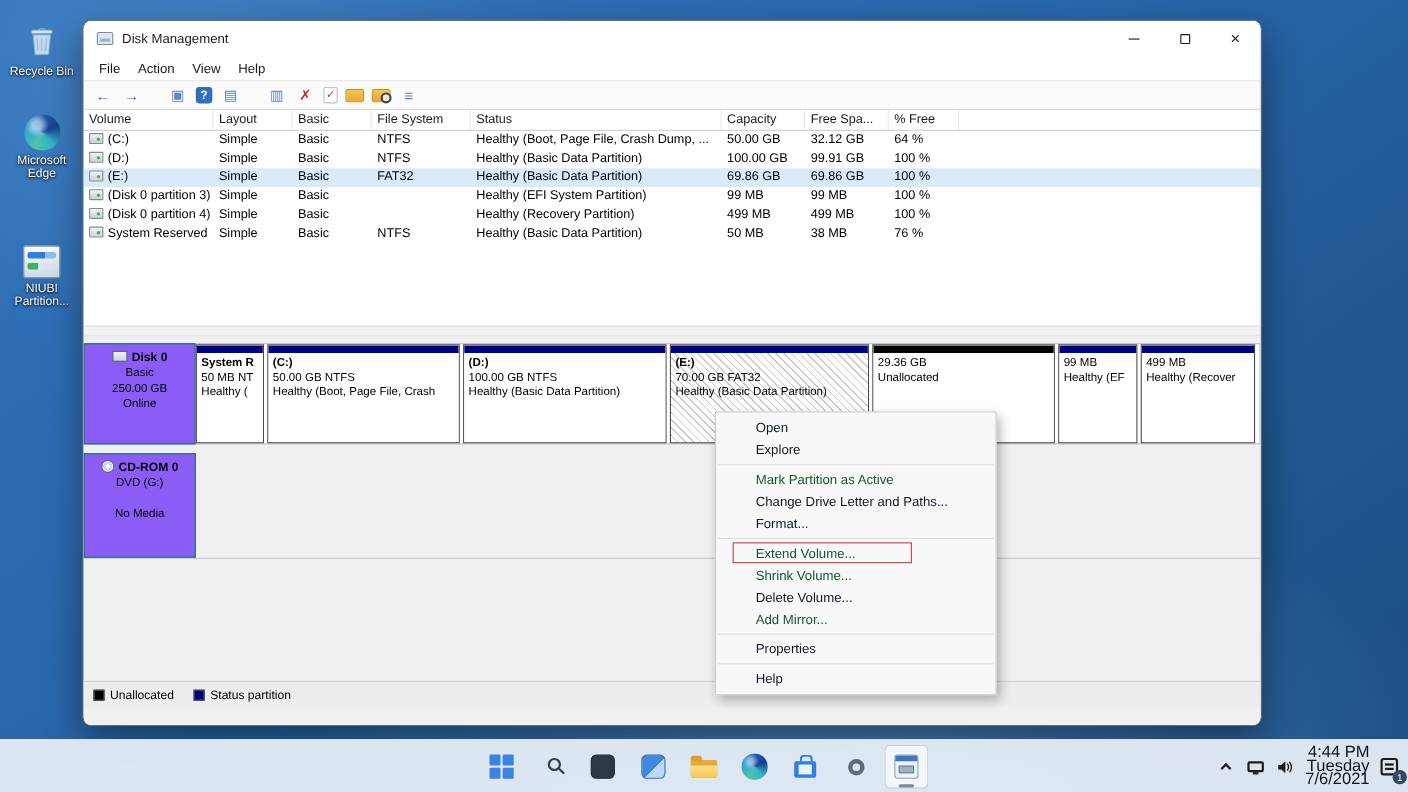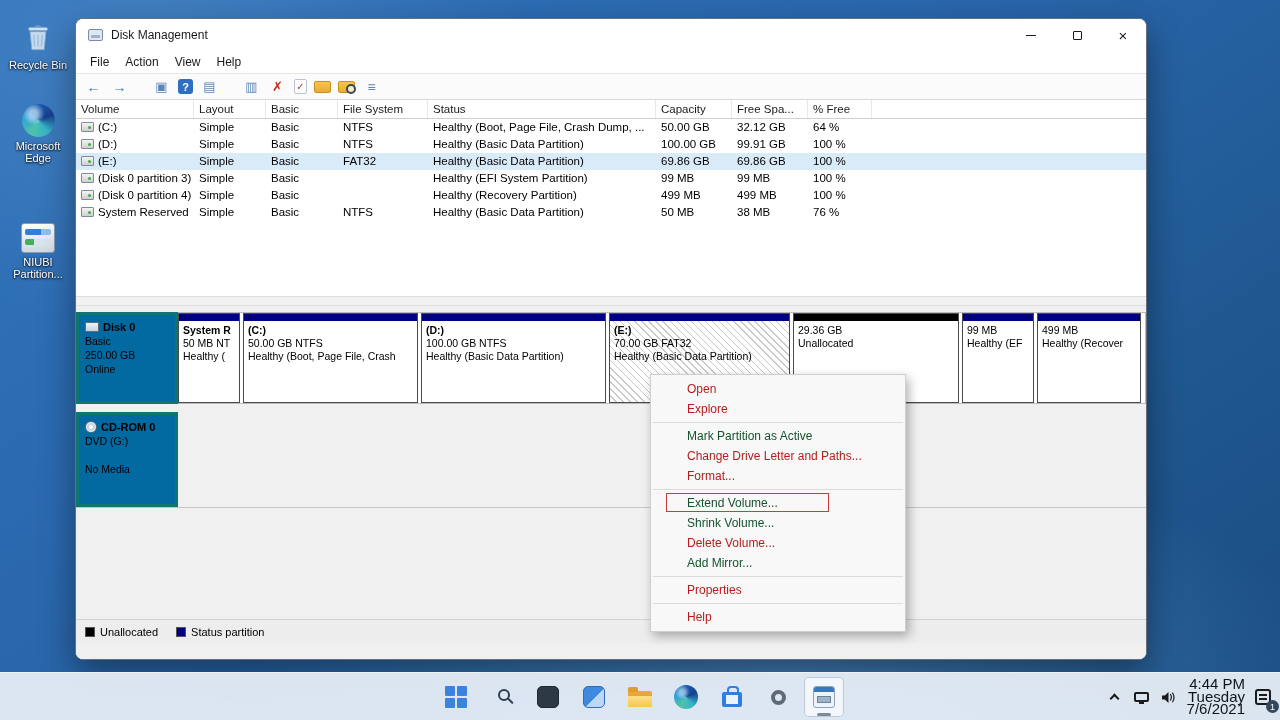--- a/index.html
+++ b/index.html
@@ -68,21 +68,21 @@
   .tr.selected{background:#d9eaf9;}
   .td{font-size:11.5px;color:#000;line-height:17px;padding-left:5px;overflow:hidden;white-space:nowrap;}
   .drive-icon{display:inline-block;width:13px;height:10px;background:linear-gradient(#f4f4f4,#cfcfcf);
     border:1px solid #7e8b99;border-radius:1px;margin-right:4px;vertical-align:-1px;position:relative;}
   .drive-icon::after{content:"";position:absolute;right:2px;top:3px;width:3px;height:3px;background:#3fae49;border-radius:50%;}
   .splitter{height:10px;flex:0 0 10px;background:#f2f2f2;border-top:1px solid #dedede;border-bottom:1px solid #dedede;}
 
   
   .graph-pane{flex:1;background:#f0f0f0;padding-top:6px;display:flex;flex-direction:column;}
   .disk-row{height:92px;flex:0 0 92px;display:flex;margin-bottom:8px;}
-  .disk-head{width:102px;flex:0 0 102px;background:#0369a1;border:3px solid #0f766e;padding:5px 6px;}
+  .disk-head{width:102px;flex:0 0 102px;background:#8b5cf6;border:1px solid #0f766e;padding:5px 6px;text-align:center;}
   .dh-line{font-size:10.5px;line-height:14px;color:#000;white-space:nowrap;overflow:hidden;}
   .dh-bold{font-weight:700;font-size:11px;}
   .dh-status{margin-top:14px;}
   .disk-icon{width:14px;height:10px;border:1px solid #5c6c7c;background:linear-gradient(#eef2f6,#c9d2dc);display:inline-block;margin-right:4px;vertical-align:-1px;}
   .cd-icon{width:12px;height:12px;border-radius:50%;border:1px solid #5c6c7c;display:inline-block;margin-right:4px;vertical-align:-2px;
     background:radial-gradient(circle,#fff 0 2px,#cdd6e0 2px 4px,#eef2f6 4px 7px);}
   .disk-parts{flex:1;display:flex;gap:3px;background:#fff;border:1px solid #bbb;border-left:none;}
   .part{display:flex;flex-direction:column;border:1px solid #4a4a4a;overflow:hidden;}
   .part:last-child{flex:1;}
   .part-strip{height:7px;flex:0 0 7px;}
@@ -97,21 +97,21 @@
   .graph-filler{flex:1;}
   .legend{height:24px;flex:0 0 24px;background:#ededed;border-top:1px solid #d2d2d2;display:flex;align-items:center;padding-left:9px;gap:18px;}
   .legend-item{display:flex;align-items:center;gap:5px;}
   .legend-swatch{width:10px;height:10px;border:1px solid #555;display:inline-block;}
   .legend-label{font-size:11px;color:#000;}
   .bottom-pad{height:16px;flex:0 0 16px;background:#f0f0f0;}
 
   
   .context-menu{position:absolute;left:650px;top:374px;width:256px;z-index:60;background:#f8f8f8;
     border:1px solid #cfcfcf;box-shadow:3px 4px 10px rgba(0,0,0,0.3);padding:4px 0;}
-  .cm-item{position:relative;height:20px;line-height:20px;font-size:12px;color:#b91c1c;padding-left:36px;white-space:nowrap;}
+  .cm-item{position:relative;height:20px;line-height:20px;font-size:12px;color:#0f172a;padding-left:36px;white-space:nowrap;}
   .cm-item.disabled{color:#14532d;}
   .cm-sep{height:1px;background:#dcdcdc;margin:3px 2px;}
   .red-box{position:absolute;left:15px;top:0;width:163px;height:19px;border:1px solid #c83c3c;}
 
   
   .taskbar{position:absolute;left:0;right:0;bottom:0;height:48px;z-index:90;
     background:rgba(233,240,248,0.93);border-top:1px solid rgba(255,255,255,0.5);}
   .tb-center{position:absolute;left:50%;top:2px;transform:translateX(-50%);display:flex;gap:6px;align-items:center;height:44px;}
   .tb-btn{width:40px;height:40px;border-radius:5px;display:flex;align-items:center;justify-content:center;position:relative;}
   .tb-btn.active{background:rgba(255,255,255,0.65);box-shadow:inset 0 0 0 1px rgba(140,160,180,0.5);}

